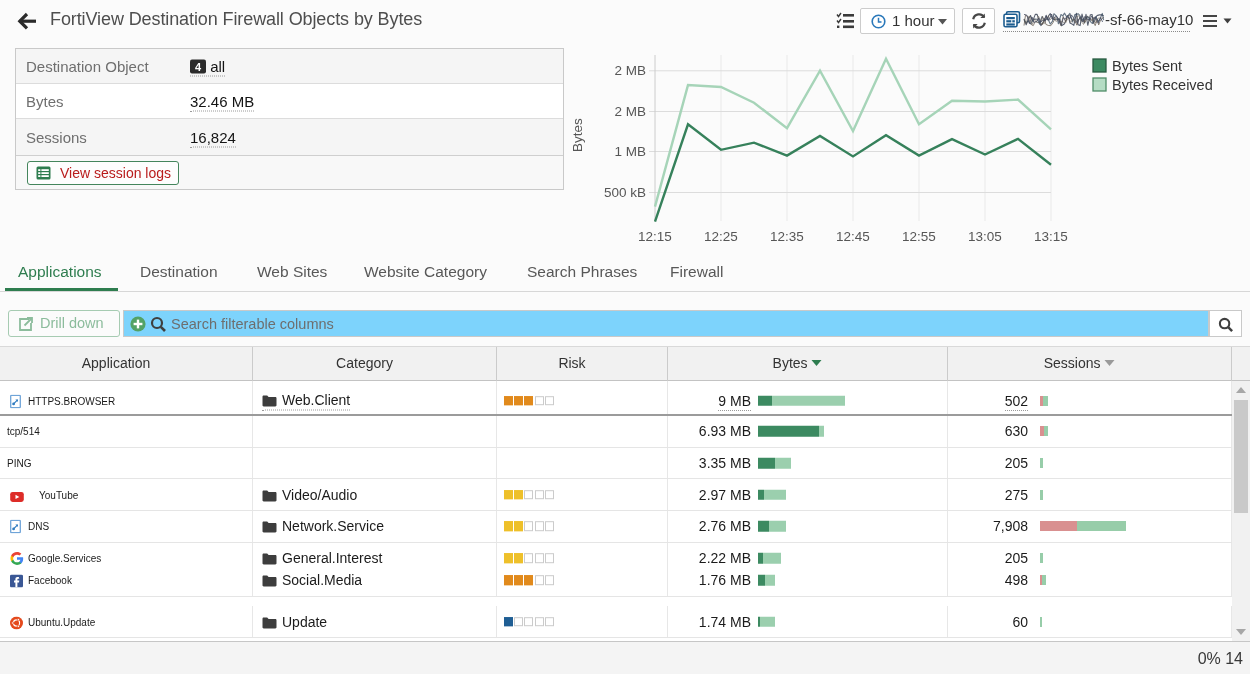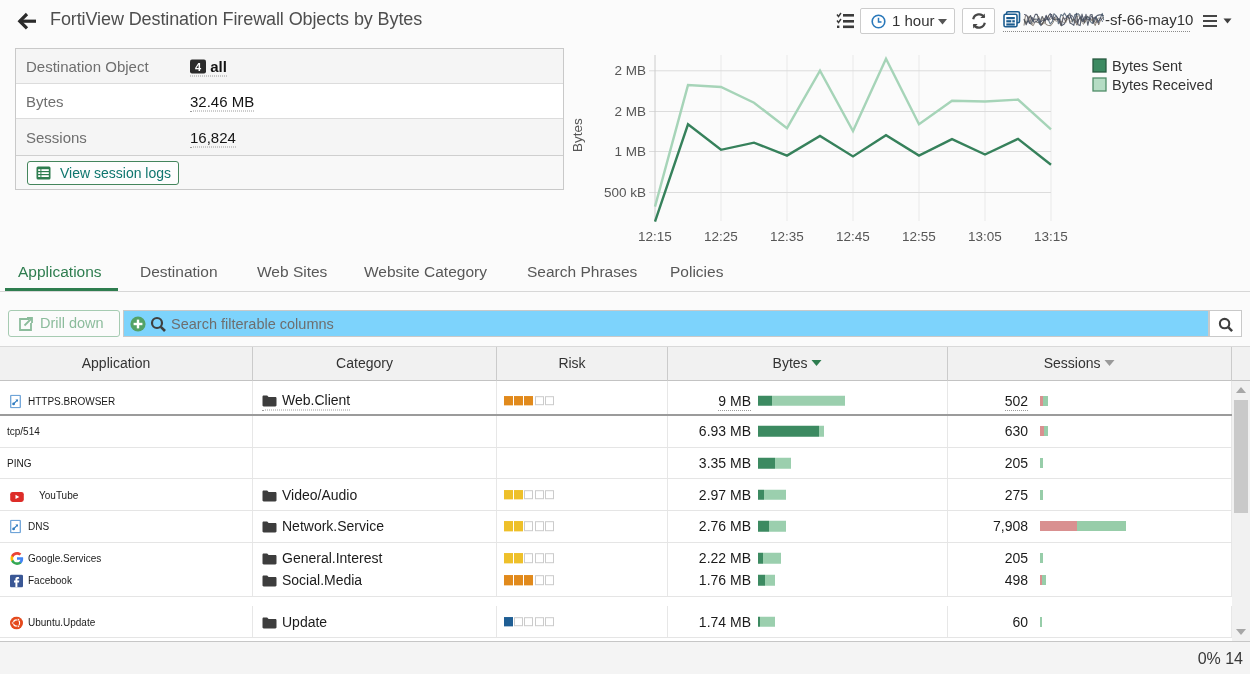--- a/index.html
+++ b/index.html
@@ -16,21 +16,21 @@
 #devname { left:1003px; top:9px; height:22.5px; width:187px; border-bottom:1px dotted #8a8a8a; }
 #burger { left:1203px; top:14.5px; }
 
 
 #infotable { left:15px; top:48px; width:549px; height:142px; border:1px solid #c9c9c9; background:#fff; }
 .irow { position:relative; width:100%; }
 .irow .lbl { position:absolute; left:10px; top:50%; transform:translateY(-50%); font-size:15px; color:#6f6f6f; }
 .irow .val { position:absolute; left:174px; top:50%; transform:translateY(-50%); font-size:15px; color:#141414; }
 .dotted { border-bottom:1px dotted #9a9a9a; padding-bottom:1px; }
 #vslbtn { position:absolute; left:11px; top:5px; width:152px; height:24px; border:1px solid #44855c; border-radius:3px; background:#fdfdfd; }
-#vslbtn span { position:absolute; left:32px; top:3px; font-size:14px; color:#0f766e; white-space:nowrap; }
+#vslbtn span { position:absolute; left:32px; top:3px; font-size:14px; color:#b91c1c; white-space:nowrap; }
 
 
 #tabs { left:0; top:258px; width:1250px; height:34px; border-bottom:1px solid #d7d7d7; }
 .tab { position:absolute; top:5px; font-size:15.5px; color:#585858; }
 #tabul { position:absolute; left:5px; top:30px; width:113px; height:3px; background:#2e7d4f; }
 
 
 #drill { left:8px; top:310px; width:112px; height:27px; border:1px solid #a6cbb2; border-radius:3px; }
 #drill span { position:absolute; left:31px; top:4px; font-size:14.5px; color:#8cbc9c; }
 #searchbox { left:123px; top:310px; width:1086px; height:27px; background:#7dd3fc; border:1px solid #c9c9c9; }
@@ -142,21 +142,21 @@
  <div style="width:14px;height:2.4px;background:#454545;margin-bottom:2.8px"></div>
  <div style="width:14px;height:2.4px;background:#454545"></div>
 </div>
 <svg class="abs" style="left:1223px;top:18px" width="9" height="6" viewBox="0 0 9 6">
     <path d="M0.5 0.5 H8.5 L4.5 5.5 Z" fill="#3f3f3f"></path>
   </svg>
 
 <div id="infotable" class="abs">
  <div class="irow" style="height:35px;background:#f5f5f5;border-bottom:1px solid #dcdcdc">
    <span class="lbl">Destination Object</span>
-   <span class="val"><span class="dotted"><span style="display:inline-block;background:#2b2b2b;color:#fff;border-radius:2px;font-size:11px;font-weight:bold;width:16px;text-align:center;padding:1px 0;vertical-align:1px">4</span> <b style="font-weight:bold">all</b></span></span>
+   <span class="val"><span class="dotted"><span style="display:inline-block;background:#2b2b2b;color:#fff;border-radius:2px;font-size:11px;font-weight:bold;width:16px;text-align:center;padding:1px 0;vertical-align:1px">4</span> <b style="font-weight:normal">all</b></span></span>
  </div>
  <div class="irow" style="height:35px;background:#fff;border-bottom:1px solid #dcdcdc">
    <span class="lbl">Bytes</span>
       <span class="val"><span class="dotted">32.46 MB</span></span>
  </div>
  <div class="irow" style="height:37px;background:#f5f5f5;border-bottom:1px solid #cfcfcf">
    <span class="lbl">Sessions</span>
       <span class="val"><span class="dotted">16,824</span></span>
  </div>
  <div class="irow" style="height:33px;background:#f8f8f8">
@@ -217,21 +217,21 @@
  <rect x="1093" y="33" width="13" height="13" fill="#b5dcc4" stroke="#4f8c68" stroke-width="1.3"></rect>
  <text x="1112" y="44.5" font-size="14.5" fill="#333">Bytes Received</text>
 </svg>
 
 <div id="tabs" class="abs">
  <span class="tab" style="left:18px;color:#2e7d4f">Applications</span>
  <span class="tab" style="left:140px">Destination</span>
  <span class="tab" style="left:257px">Web Sites</span>
  <span class="tab" style="left:364px">Website Category</span>
  <span class="tab" style="left:527px">Search Phrases</span>
- <span class="tab" style="left:670px">Policies</span>
+ <span class="tab" style="left:670px">Firewall</span>
  <div id="tabul"></div>
 </div>
 
 <div id="drill" class="abs">
  <svg style="position:absolute;left:9px;top:6px" width="16" height="15" viewBox="0 0 16 15">
   <path d="M11 2 H2 V13 H13 V6" stroke="#8cbc9c" stroke-width="1.8" fill="none"></path>
   <path d="M6.5 8.5 L13.5 1.5" stroke="#8cbc9c" stroke-width="1.8" fill="none"></path>
   <path d="M9 1 h5 v5" stroke="#8cbc9c" stroke-width="1.8" fill="none"></path>
  </svg>
  <span>Drill down</span>

